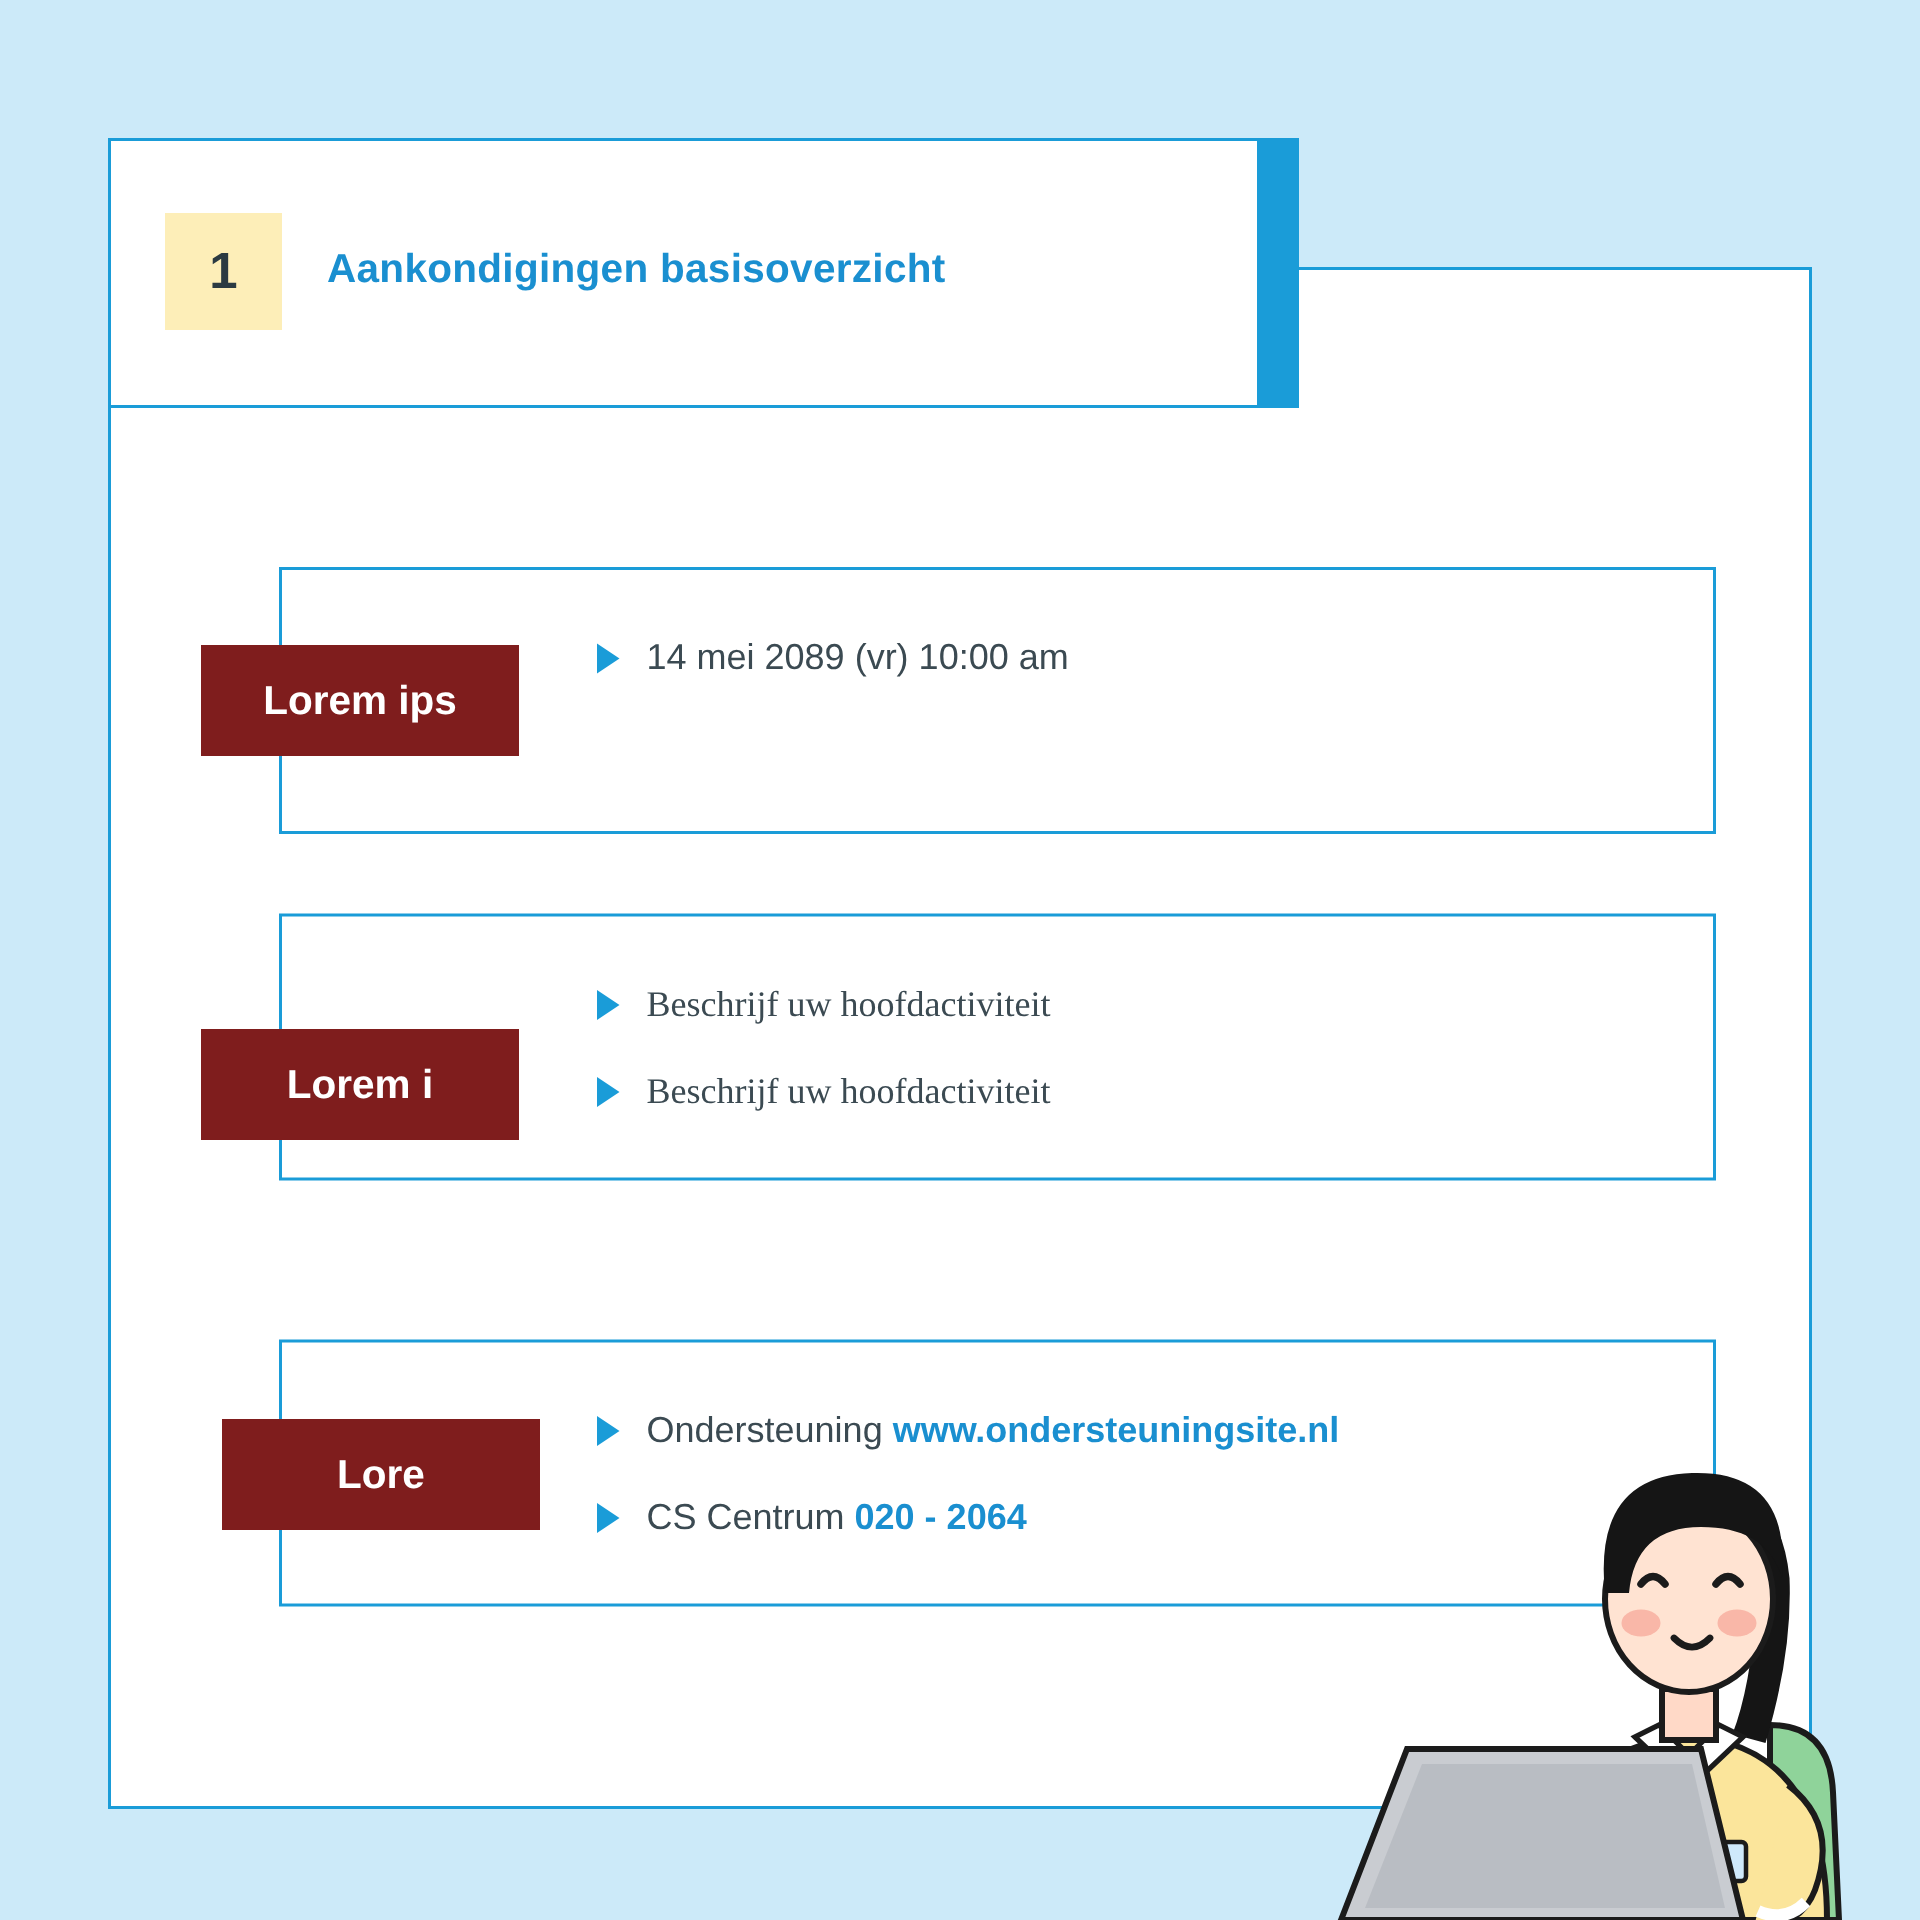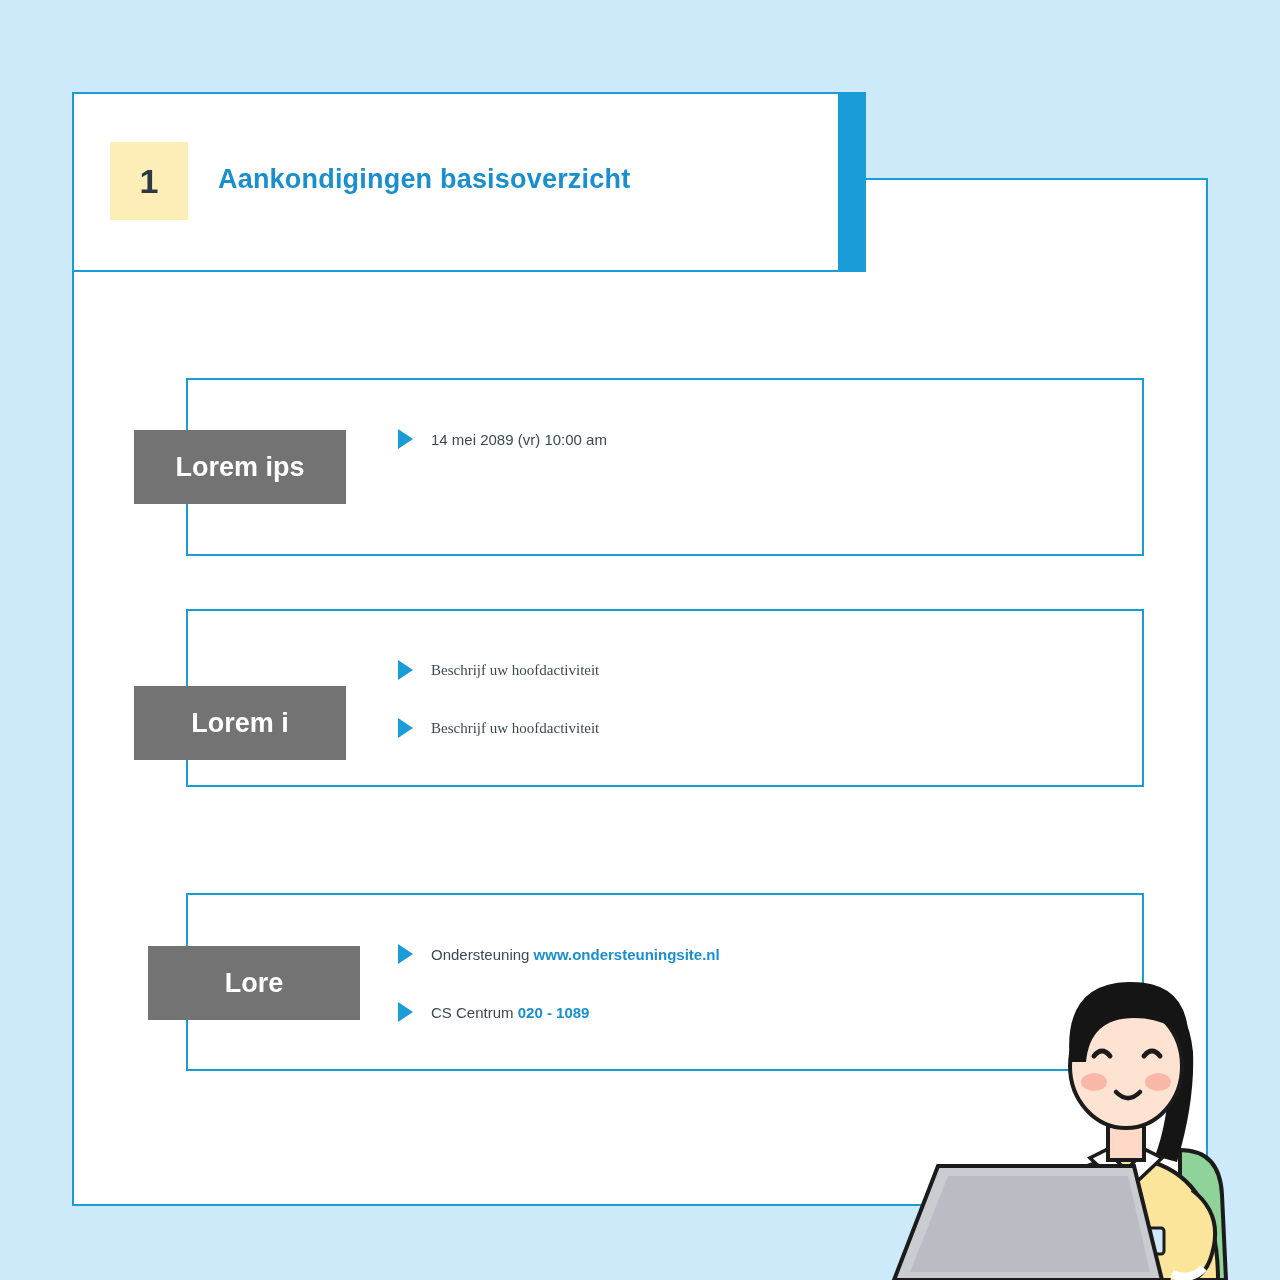--- a/index.html
+++ b/index.html
@@ -74,21 +74,21 @@
   }
   .row.r1 { top: 378px; }
   .row.r2 { top: 609px; font-family: Liberation Serif, serif; }
   .row.r3 { top: 893px; }
 
   .row-label {
     position: absolute;
     left: 134px;
     width: 212px;
     height: 74px;
-    background: #737373;
+    background: #7f1d1d;
     display: flex; align-items: center; justify-content: center;
     color: #ffffff;
     font-size: 27px;
     font-weight: 700;
   }
   .row-label.l1 { top: 430px; }
   .row-label.l2 { top: 686px; }
   .row-label.l3 { top: 946px; margin-left: 14px; }
 
   .bullets {
@@ -103,21 +103,21 @@
     height: 58px;
   }
   .tri {
     width: 0; height: 0;
     border-left: 15px solid #1a9cd8;
     border-top: 10px solid transparent;
     border-bottom: 10px solid transparent;
     flex: 0 0 auto;
   }
   .btext {
-    font-size: 15px;
+    font-size: 24px;
     color: #3b4a52;
     white-space: nowrap;
   }
   .btext .hl {
     color: #1a8fd0;
     font-weight: 700;
   }
 
   
   .illus {
@@ -171,21 +171,21 @@
   </div>
 
   <div class="row r3">
     <div class="bullets">
       <div class="bullet">
         <span class="tri"></span>
         <span class="btext"><span>Ondersteuning </span><span class="hl">www.ondersteuningsite.nl</span></span>
       </div>
       <div class="bullet">
         <span class="tri"></span>
-        <span class="btext"><span>CS Centrum </span><span class="hl">020 - 1089</span></span>
+        <span class="btext"><span>CS Centrum </span><span class="hl">020 - 2064</span></span>
       </div>
     </div>
   </div>
   <div class="row-label l3">
     <span>Lore</span>
   </div>
 
   <div class="illus">
     <svg width="400" height="390" viewBox="0 0 400 390">
 

